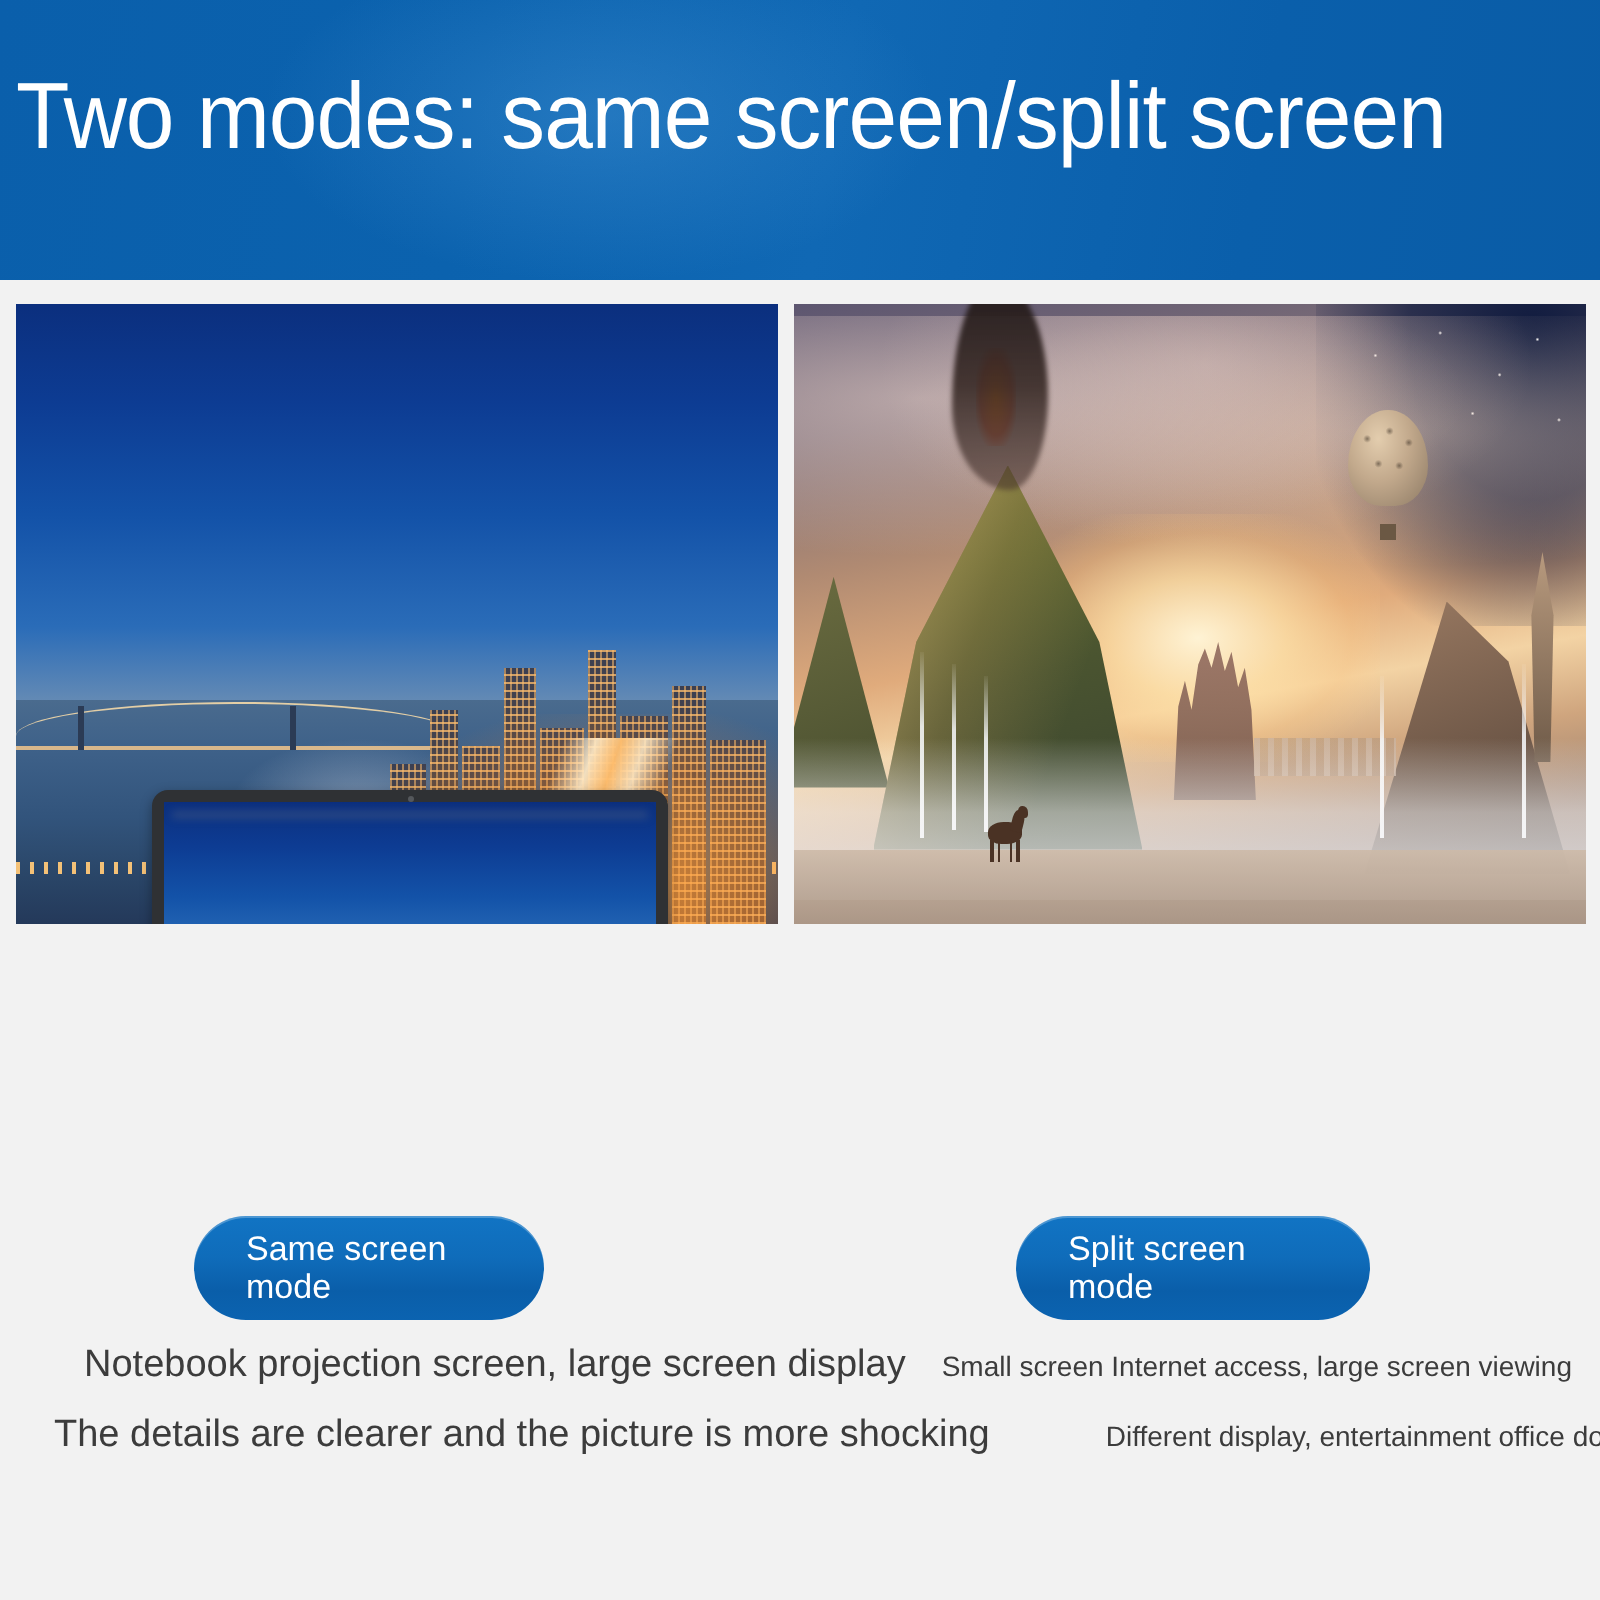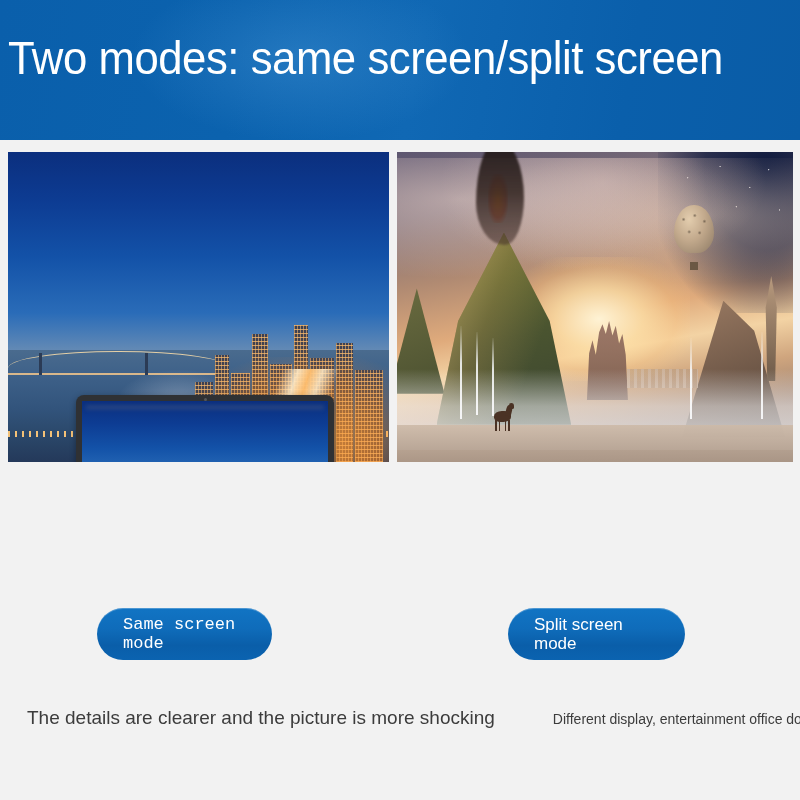--- a/index.html
+++ b/index.html
@@ -165,21 +165,21 @@
   .badge {
     position:absolute; height:52px; border-radius:26px;
     background: linear-gradient(180deg, #1174c4 0%, #0f6cba 40%, #0a5ea9 72%, #0b63b0 100%);
     box-shadow: inset 0 1px 0 rgba(255,255,255,.25);
     display:flex; align-items:center;
   }
   .badge span {
     color:#fff; font-size:17px; line-height:19px; padding-left:26px;
     white-space:pre-line; font-weight:400;
   }
-  .badge-left  { left: 97px;  top: 608px; width: 175px; font-family: Liberation Mono, monospace; }
+  .badge-left  { left: 97px;  top: 608px; width: 175px; }
   .badge-right { left: 508px; top: 608px; width: 177px; }
 
   
   .cap-row { position:absolute; left:0; width:800px; display:flex; align-items:baseline; }
   .cap-row1 { top: 672px; }
   .cap-row2 { top: 707px; gap: 48px; }
   .cap-big   { font-size:19px; color:#3c3c3c; white-space:nowrap; }
   .cap-small { font-size:14px; color:#3c3c3c; white-space:nowrap; }
   .cap-r1-left  { margin-left: 42px; }
   .cap-r1-right { margin-left: 18px; }
@@ -287,18 +287,22 @@
 
   <div class="badge badge-left">
     <span>Same screen
 mode</span>
   </div>
   <div class="badge badge-right">
     <span>Split screen
 mode</span>
   </div>
 
+  <div class="cap-row cap-row1">
+    <div class="cap-big cap-r1-left">Notebook projection screen, large screen display</div>
+    <div class="cap-small cap-r1-right">Small screen Internet access, large screen viewing</div>
+  </div>
   <div class="cap-row cap-row2">
     <div class="cap-big cap-r2-left">The details are clearer and the picture is more shocking</div>
     <div class="cap-small cap-r2-right">Different display, entertainment office does not interfere</div>
   </div>
 
 </div>
 
 </body></html>

